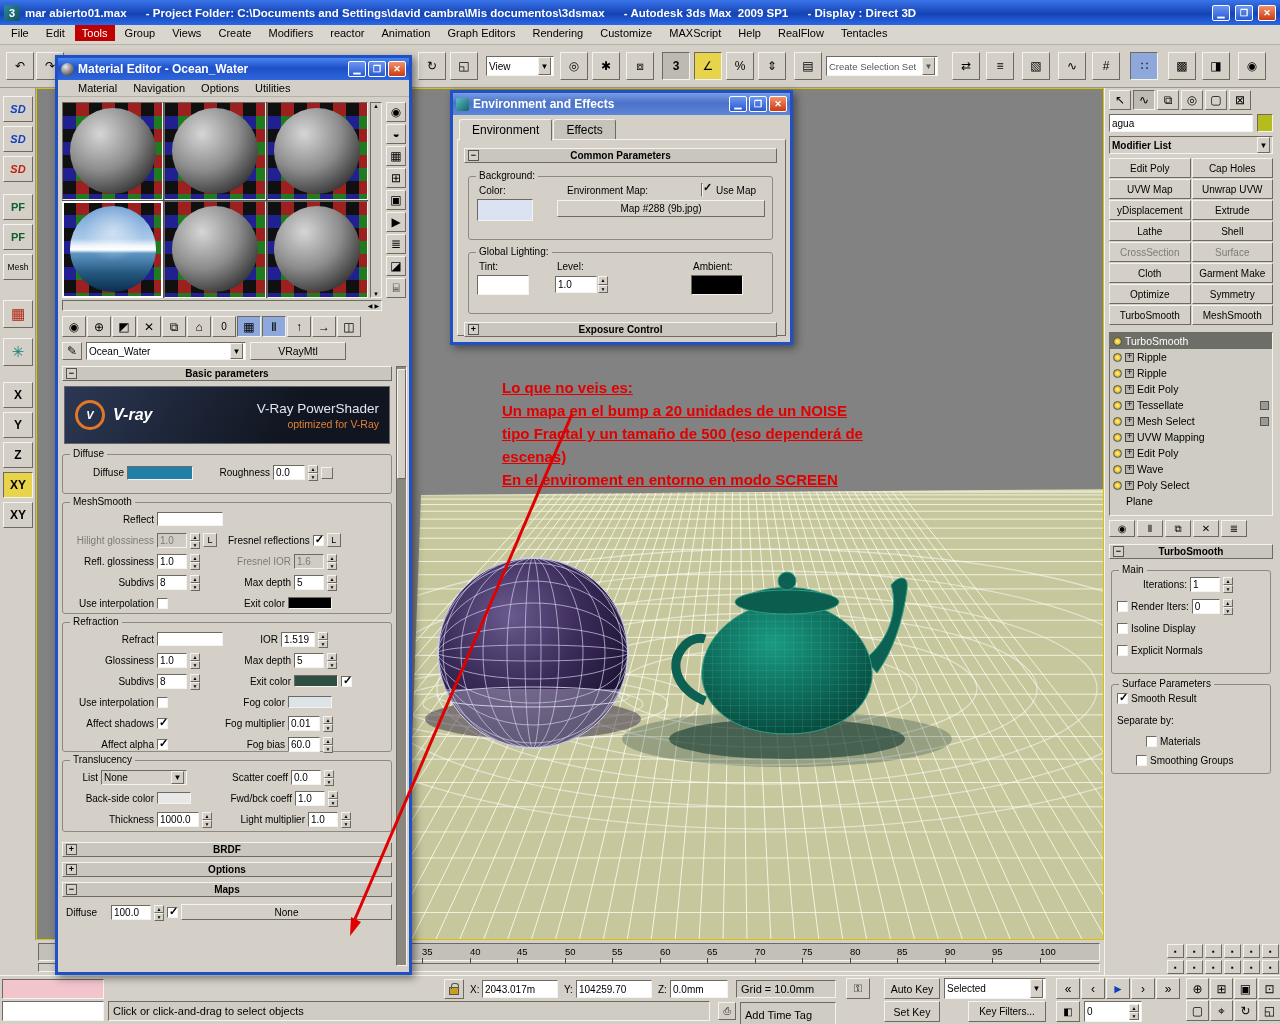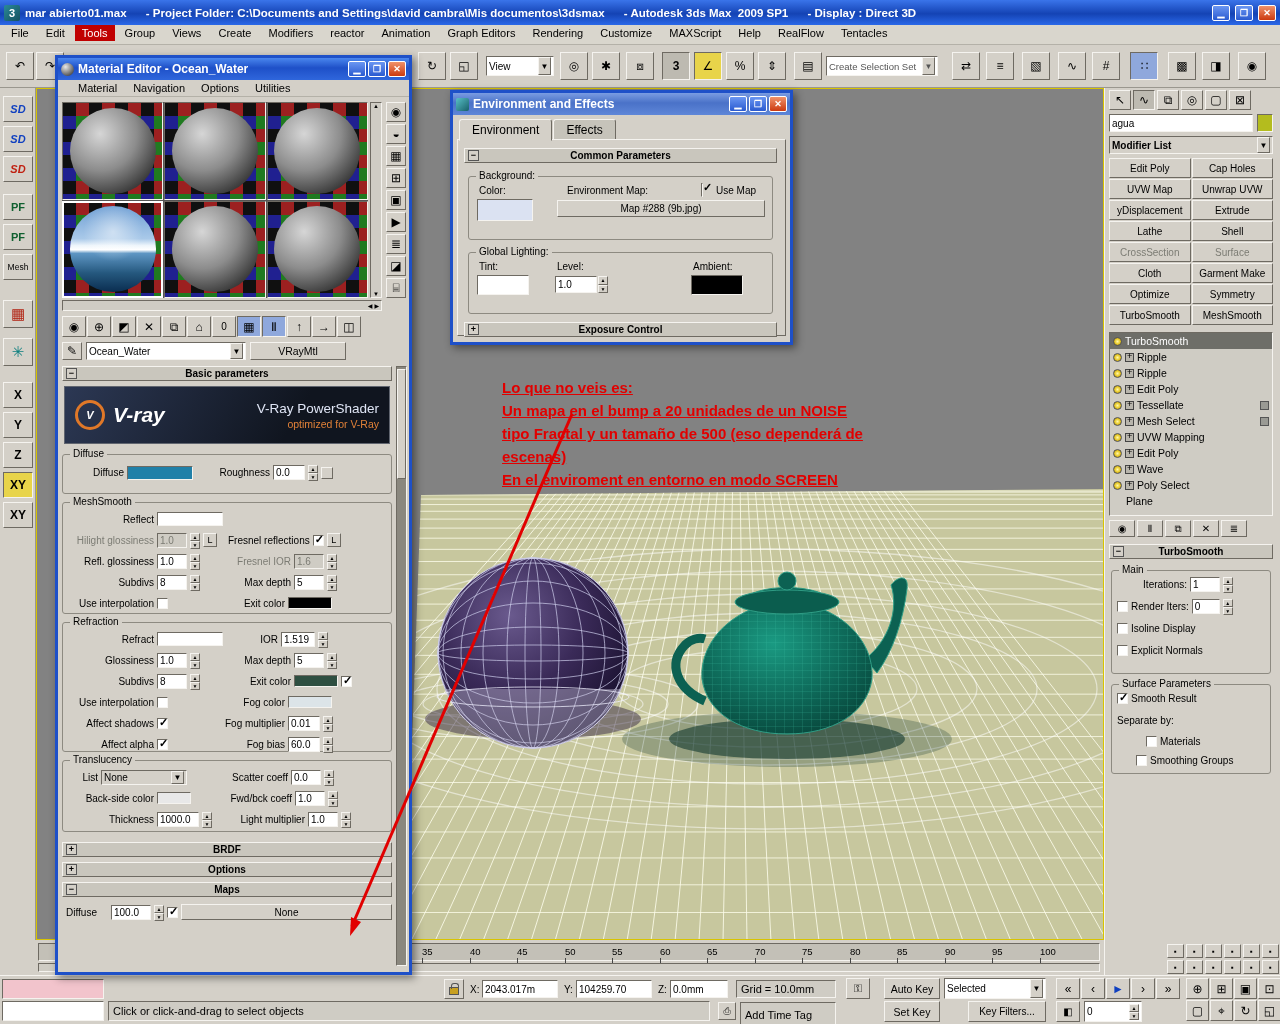--- a/index.html
+++ b/index.html
@@ -668,21 +668,21 @@
     <div class="abs sunkg" style="left:338px;top:308px;width:11px;height:600px;background:#8a877e;">
       <div class="raised" style="width:9px;height:110px;margin-top:2px;"></div>
     </div>
     <div class="rollout" style="left:4px;top:308px;width:330px;">
       <span class="pm">−</span>
       <span>Basic parameters</span>
     </div>
 
     <div class="abs" style="left:6px;top:328px;width:326px;height:58px;background:linear-gradient(120deg,#2c3854,#10151f 70%);border:1px solid #60656f;display:flex;align-items:center;padding:0 10px;gap:8px;">
       <span style="width:30px;height:30px;border:3px solid #e07828;border-radius:50%;color:#fff;font-weight:bold;font-style:italic;display:flex;align-items:center;justify-content:center;">V</span>
-      <span style="color:#fff;font-size:21px;font-weight:bold;font-style:italic;">V-ray</span>
+      <span style="color:#fff;font-size:16px;font-weight:bold;font-style:italic;">V-ray</span>
       <span style="margin-left:auto;text-align:right;display:flex;flex-direction:column;gap:2px;">
         <span style="color:#dfe5f5;font-size:13.5px;">V-Ray PowerShader</span>
         <span style="color:#e08038;font-size:10.5px;">optimized for V-Ray</span>
       </span>
     </div>
 
     <div class="grp" style="left:4px;top:396px;width:330px;height:40px;">
       <span class="legend">Diffuse</span>
       <div class="row" style="margin-top:9px;">
         <span class="lab r" style="width:56px;">Diffuse</span>

